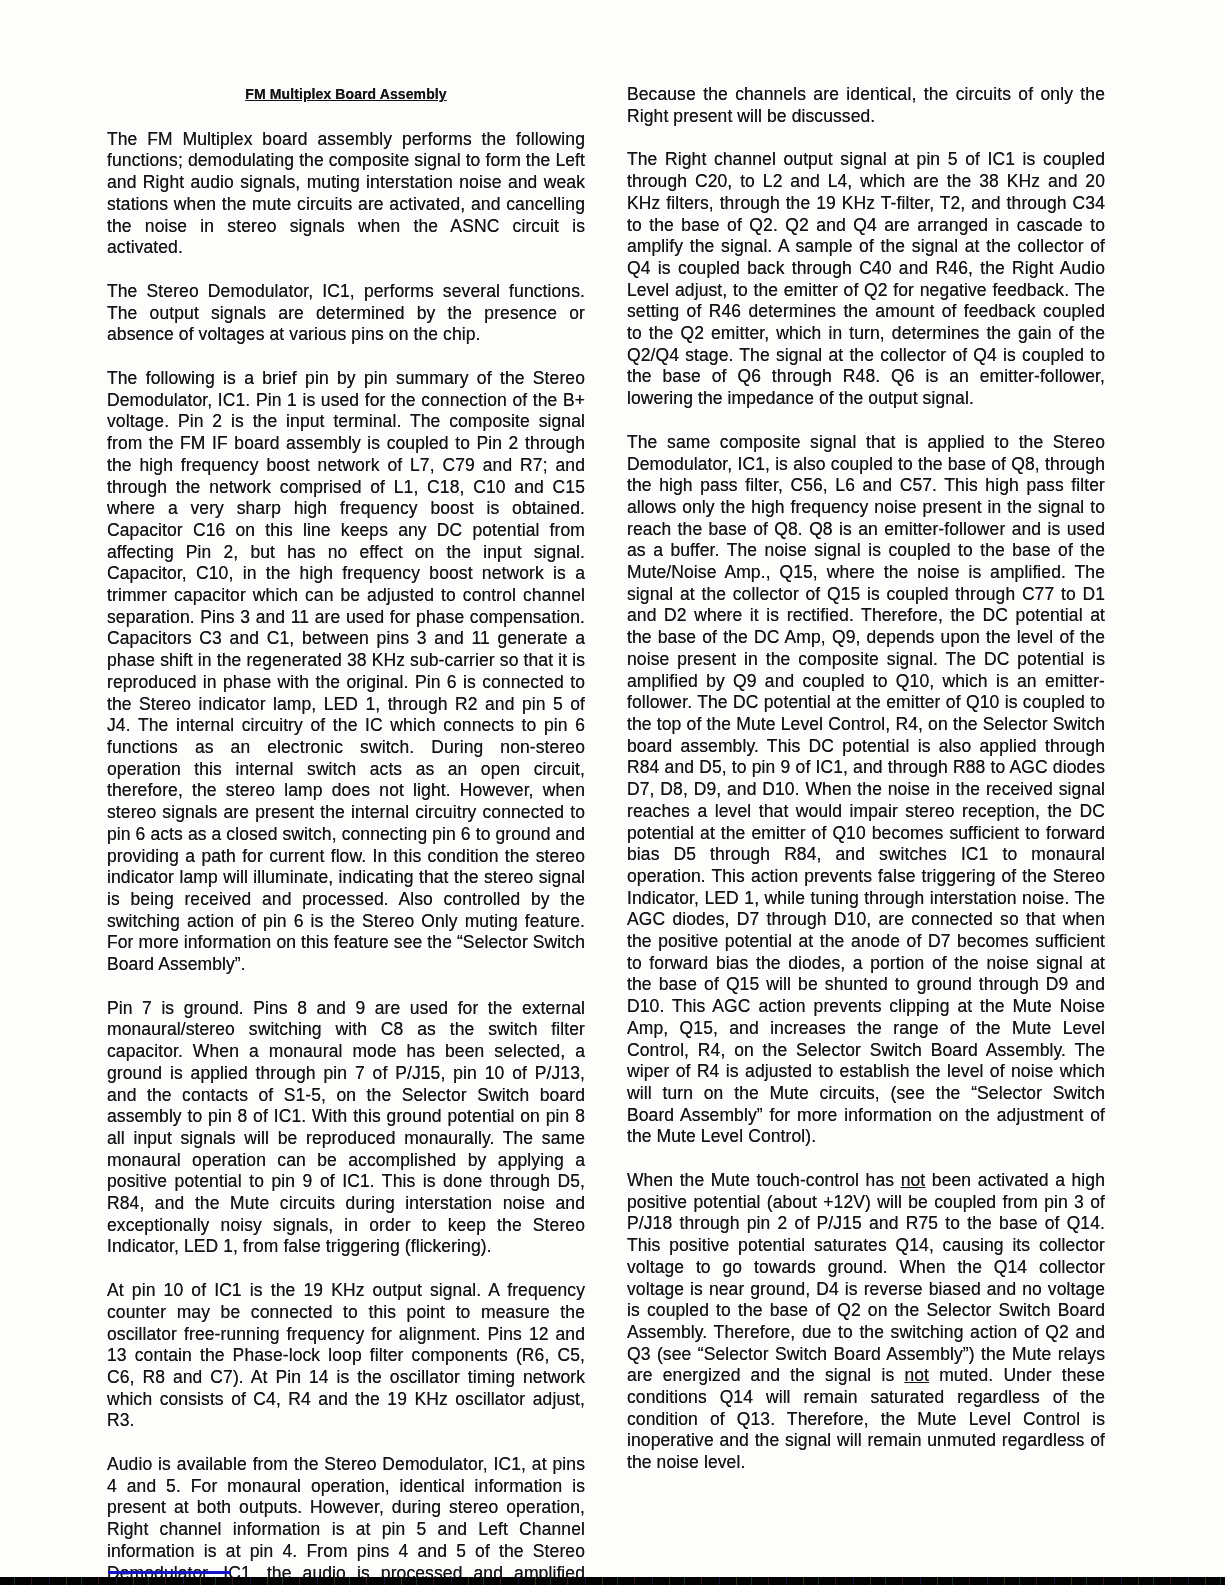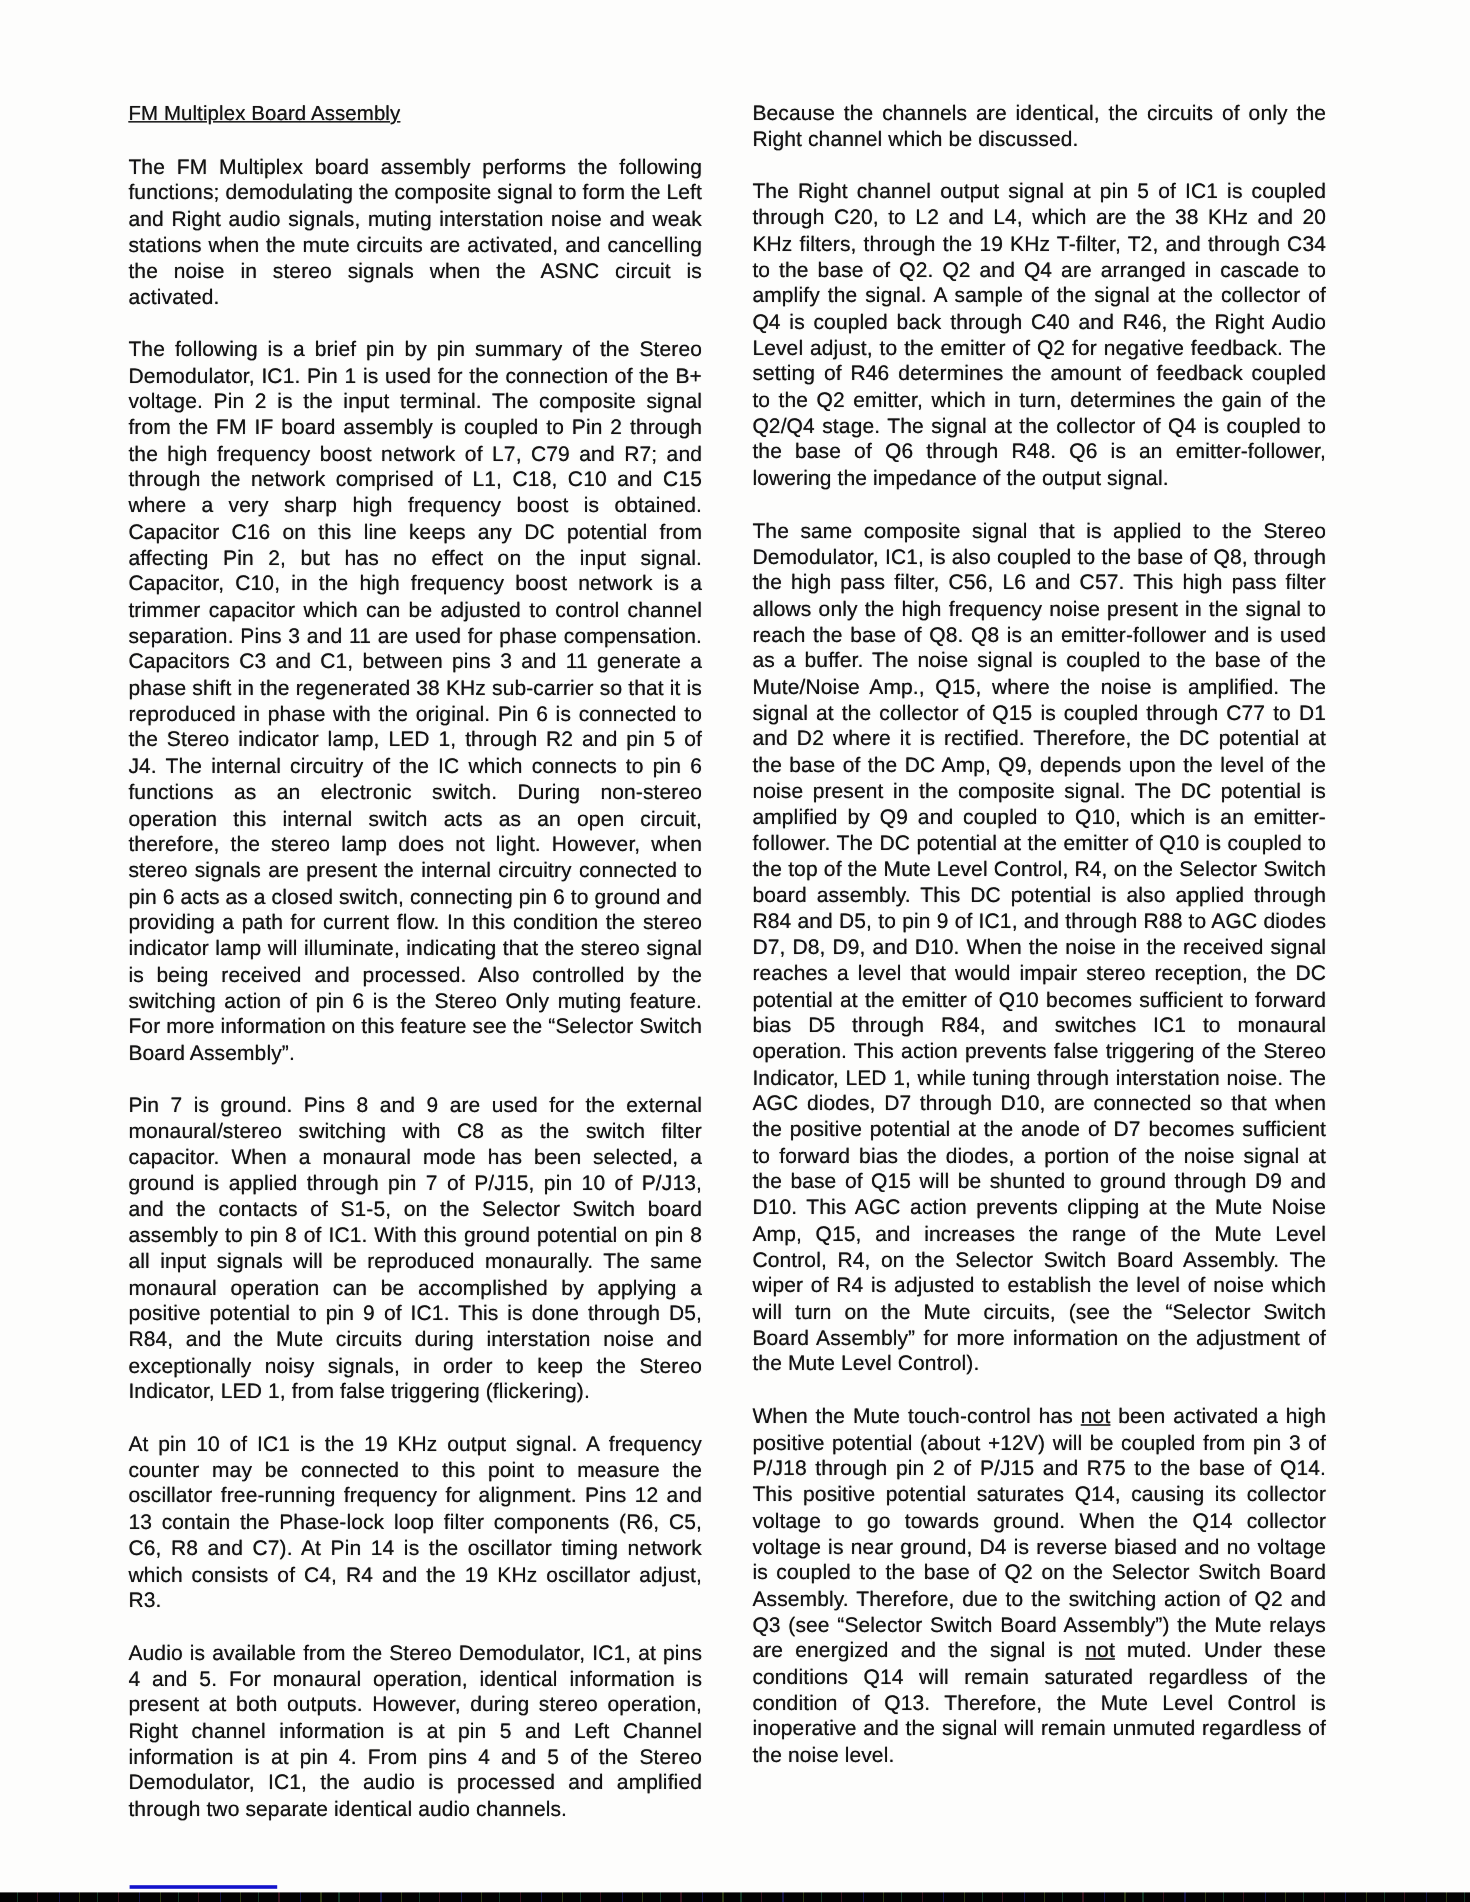--- a/index.html
+++ b/index.html
@@ -19,25 +19,25 @@
     font-size: 17.5px;
     line-height: 21.7px;
     text-align: justify;
     letter-spacing: 0.1px;
     text-shadow: 0 0 0.6px rgba(10,10,10,0.75);
   }
   .col-left  { left: 107px; }
   .col-right { left: 627px; }
   .col p { margin: 0 0 22px 0; }
   .heading {
-    font-size: 17px;
-    font-weight: normal;
+    font-size: 14px;
+    font-weight: bold;
     text-decoration: underline;
     margin: 0 0 23px 0;
-    text-align: left;
+    text-align: center;
   }
   .u { text-decoration: underline; }
   .footer-blue-line {
     position: absolute;
     left: 108px;
     top: 1571px;
     width: 123px;
     height: 3px;
     background: #1414cc;
   }
@@ -60,30 +60,31 @@
 </style>
 </head>
 <body>
 
 <div class="page">
 
   <div class="col col-left">
     <h3 class="heading">FM Multiplex Board Assembly</h3>
     <div>
         <p><span>The FM Multiplex board assembly performs the following functions; demodulating the composite signal to form the Left and Right audio signals, muting interstation noise and weak stations when the mute circuits are activated, and cancelling the noise in stereo signals when the ASNC circuit is activated.</span></p>
+        <p><span>The Stereo Demodulator, IC1, performs several functions. The output signals are determined by the presence or absence of voltages at various pins on the chip.</span></p>
         <p><span>The following is a brief pin by pin summary of the Stereo Demodulator, IC1.  Pin 1 is used for the connection of the B+ voltage.  Pin 2 is the input terminal.  The composite signal from the FM IF board assembly is coupled to Pin 2 through the high frequency boost network of L7, C79 and R7; and through the network comprised of L1, C18, C10 and C15 where a very sharp high frequency boost is obtained.  Capacitor C16 on this line keeps any DC potential from affecting Pin 2, but has no effect on the input signal.  Capacitor, C10, in the high frequency boost network is a trimmer capacitor which can be adjusted to control channel separation.  Pins 3 and 11 are used for phase compensation.  Capacitors C3 and C1, between pins 3 and 11 generate a phase shift in the regenerated 38 KHz sub-carrier so that it is reproduced in phase with the original.  Pin 6 is connected to the Stereo indicator lamp, LED 1, through R2 and pin 5 of J4.  The internal circuitry of the IC which connects to pin 6 functions as an electronic switch.  During non-stereo operation this internal switch acts as an open circuit, therefore, the stereo lamp does not light.  However, when stereo signals are present the internal circuitry connected to pin 6 acts as a closed switch, connecting pin 6 to ground and providing a path for current flow.  In this condition the stereo indicator lamp will illuminate, indicating that the stereo signal is being received and processed.  Also controlled by the switching action of pin 6 is the Stereo Only muting feature.  For more information on this feature see the “Selector Switch Board Assembly”.</span></p>
         <p><span>Pin 7 is ground.  Pins 8 and 9 are used for the external monaural/stereo switching with C8 as the switch filter capacitor.  When a monaural mode has been selected, a ground is applied through pin 7 of P/J15, pin 10 of P/J13, and the contacts of S1-5, on the Selector Switch board assembly to pin 8 of IC1.  With this ground potential on pin 8 all input signals will be reproduced monaurally.  The same monaural operation can be accomplished by applying a positive potential to pin 9 of IC1.  This is done through D5, R84, and the Mute circuits during interstation noise and exceptionally noisy signals, in order to keep the Stereo Indicator, LED 1, from false triggering (flickering).</span></p>
         <p><span>At pin 10 of IC1 is the 19 KHz output signal.  A frequency counter may be connected to this point to measure the oscillator free-running frequency for alignment.  Pins 12 and 13 contain the Phase-lock loop filter components (R6, C5, C6, R8 and C7).  At Pin 14 is the oscillator timing network which consists of C4, R4 and the 19 KHz oscillator adjust, R3.</span></p>
         <p><span>Audio is available from the Stereo Demodulator, IC1, at pins 4 and 5.  For monaural operation, identical information is present at both outputs.  However, during stereo operation, Right channel information is at pin 5 and Left Channel information is at pin 4.  From pins 4 and 5 of the Stereo Demodulator, IC1, the audio is processed and amplified through two separate identical audio channels.</span></p>
       </div>
   </div>
 
   <div class="col col-right">
     <div>
-        <p><span>Because the channels are identical, the circuits of only the Right channel which be discussed.</span></p>
+        <p><span>Because the channels are identical, the circuits of only the Right present will be discussed.</span></p>
         <p><span>The Right channel output signal at pin 5 of IC1 is coupled through C20, to L2 and L4, which are the 38 KHz and 20 KHz filters, through the 19 KHz T-filter, T2, and through C34 to the base of Q2.  Q2 and Q4 are arranged in cascade to amplify the signal.  A sample of the signal at the collector of Q4 is coupled back through C40 and R46, the Right Audio Level adjust, to the emitter of Q2 for negative feedback.  The setting of R46 determines the amount of feedback coupled to the Q2 emitter, which in turn, determines the gain of the Q2/Q4 stage.  The signal at the collector of Q4 is coupled to the base of Q6 through R48.  Q6 is an emitter-follower, lowering the impedance of the output signal.</span></p>
         <p><span>The same composite signal that is applied to the Stereo Demodulator, IC1, is also coupled to the base of Q8, through the high pass filter, C56, L6 and C57.  This high pass filter allows only the high frequency noise present in the signal to reach the base of Q8.  Q8 is an emitter-follower and is used as a buffer.  The noise signal is coupled to the base of the Mute/Noise Amp., Q15, where the noise is amplified.  The signal at the collector of Q15 is coupled through C77 to D1 and D2 where it is rectified.  Therefore, the DC potential at the base of the DC Amp, Q9, depends upon the level of the noise present in the composite signal.  The DC potential is amplified by Q9 and coupled to Q10, which is an emitter-follower.  The DC potential at the emitter of Q10 is coupled to the top of the Mute Level Control, R4, on the Selector Switch board assembly.  This DC potential is also applied through R84 and D5, to pin 9 of IC1, and through R88 to AGC diodes D7, D8, D9, and D10.  When the noise in the received signal reaches a level that would impair stereo reception, the DC potential at the emitter of Q10 becomes sufficient to forward bias D5 through R84, and switches IC1 to monaural operation.  This action prevents false triggering of the Stereo Indicator, LED 1, while tuning through interstation noise.  The AGC diodes, D7 through D10, are connected so that when the positive potential at the anode of D7 becomes sufficient to forward bias the diodes, a portion of the noise signal at the base of Q15 will be shunted to ground through D9 and D10.  This AGC action prevents clipping at the Mute Noise Amp, Q15, and increases the range of the Mute Level Control, R4, on the Selector Switch Board Assembly.  The wiper of R4 is adjusted to establish the level of noise which will turn on the Mute circuits, (see the “Selector Switch Board Assembly” for more information on the adjustment of the Mute Level Control).</span></p>
         <p><span>When the Mute touch-control has </span><span class="u">not</span><span> been activated a high positive potential (about +12V) will be coupled from pin 3 of P/J18 through pin 2 of P/J15 and R75 to the base of Q14.  This positive potential saturates Q14, causing its collector voltage to go towards ground.  When the Q14 collector voltage is near ground, D4 is reverse biased and no voltage is coupled to the base of Q2 on the Selector Switch Board Assembly.  Therefore, due to the switching action of Q2 and Q3 (see “Selector Switch Board Assembly”) the Mute relays are energized and the signal is </span><span class="u">not</span><span> muted.  Under these conditions Q14 will remain saturated regardless of the condition of Q13.  Therefore, the Mute Level Control is inoperative and the signal will remain unmuted regardless of the noise level.</span></p>
       </div>
   </div>
 
   <div class="footer-blue-line"></div>
   <div class="scan-edge-bar"></div>
 
 </div>

